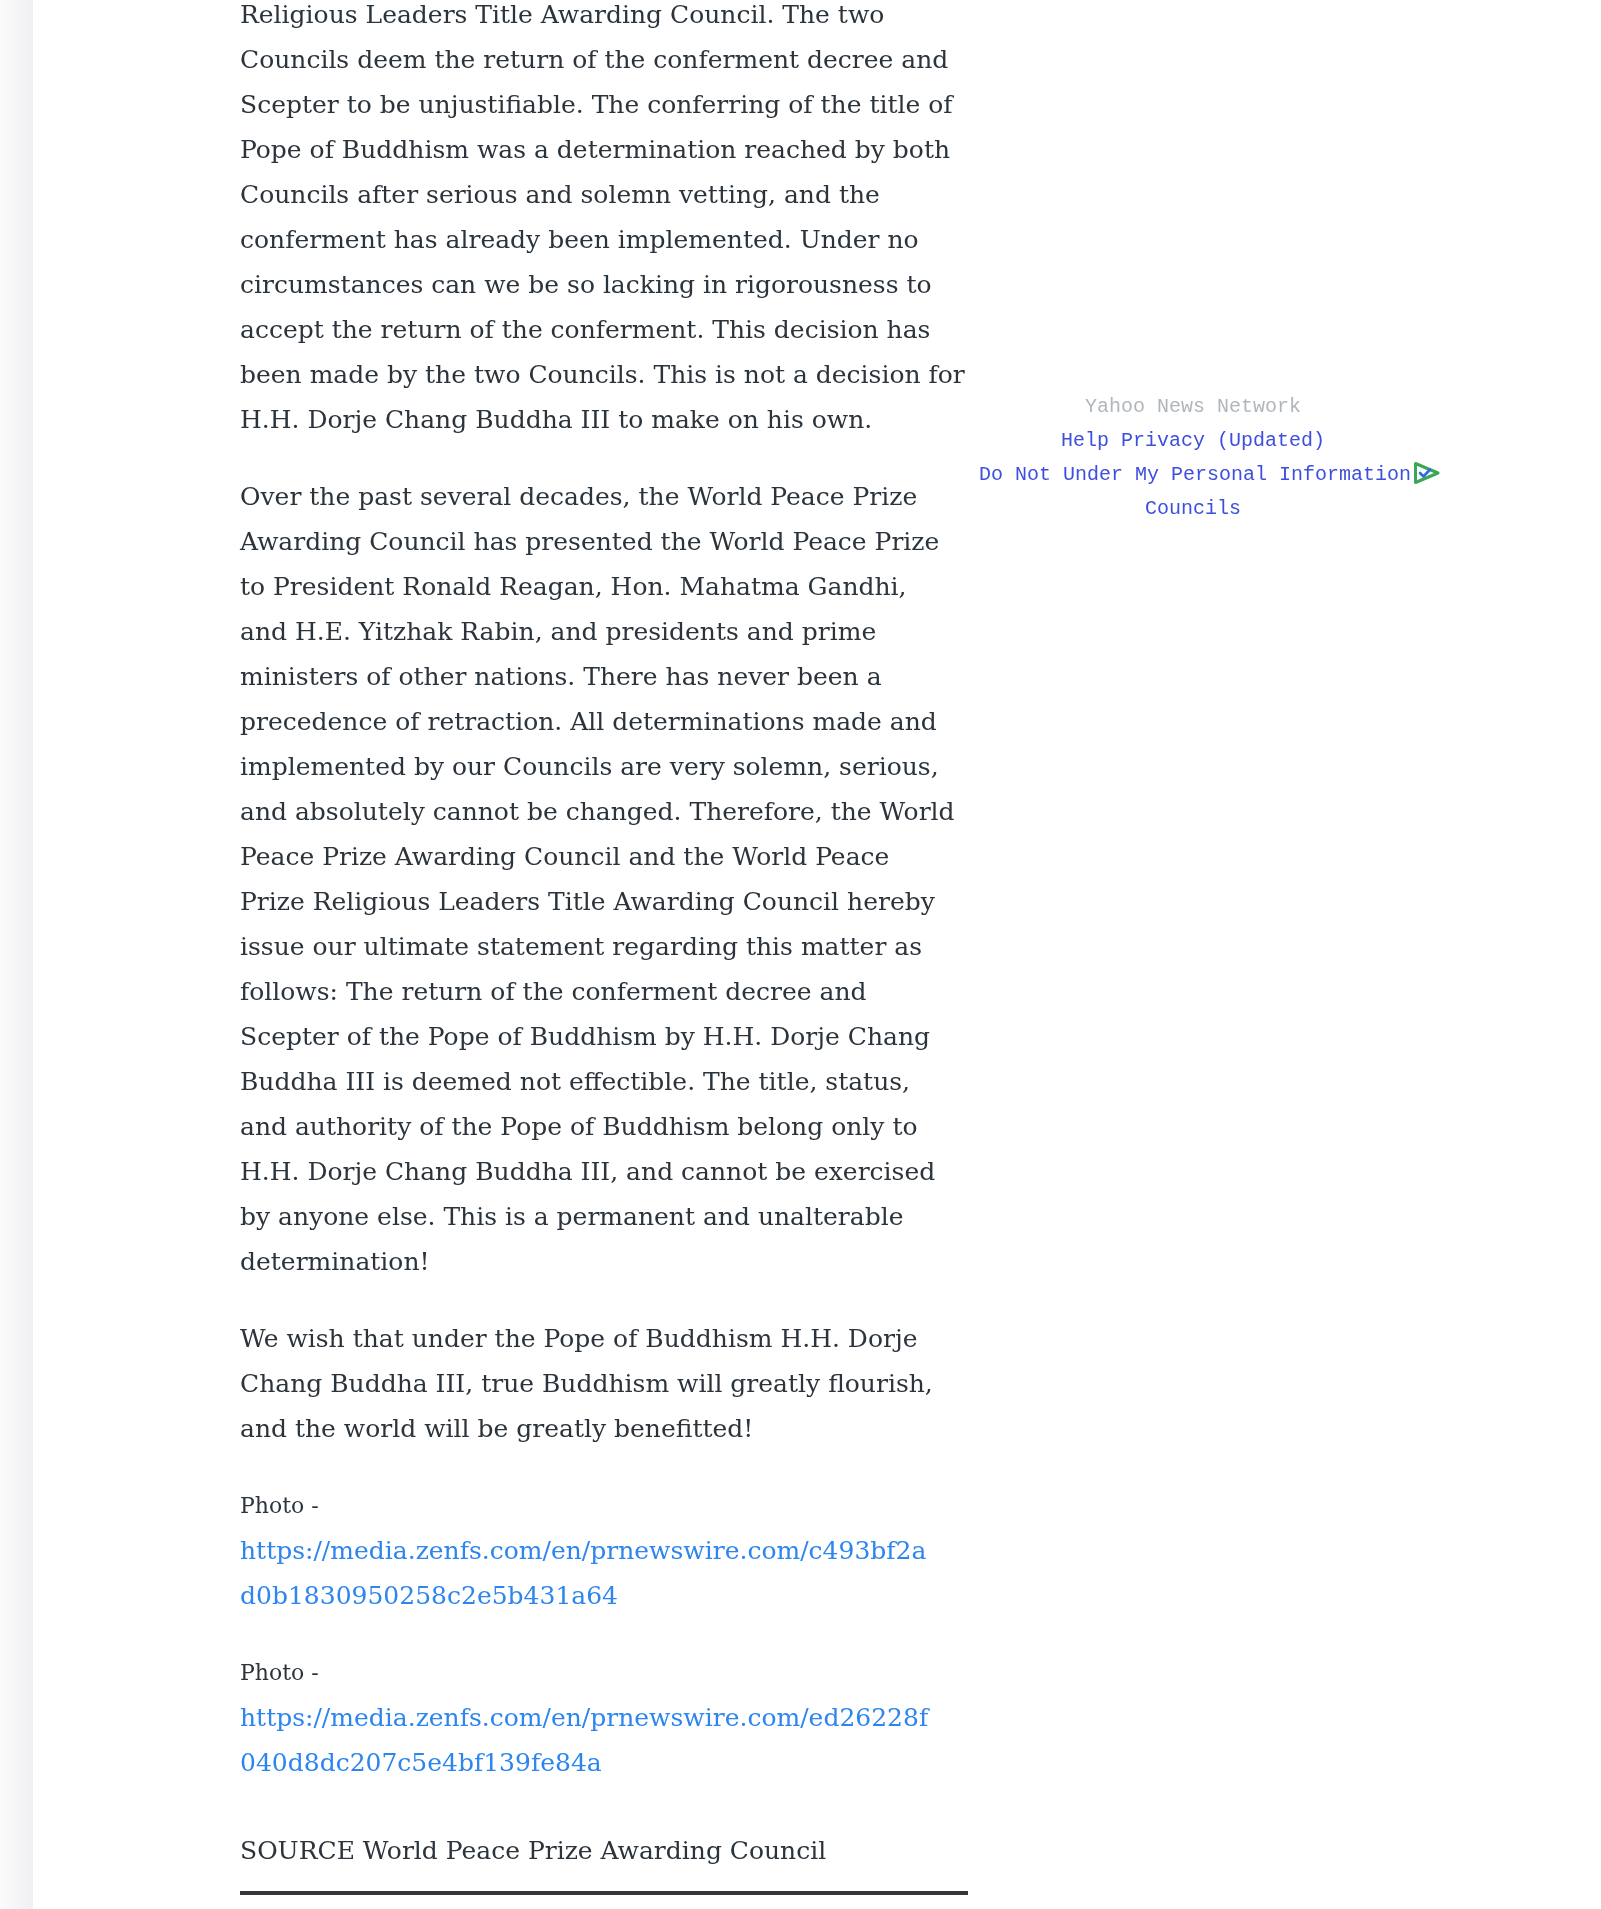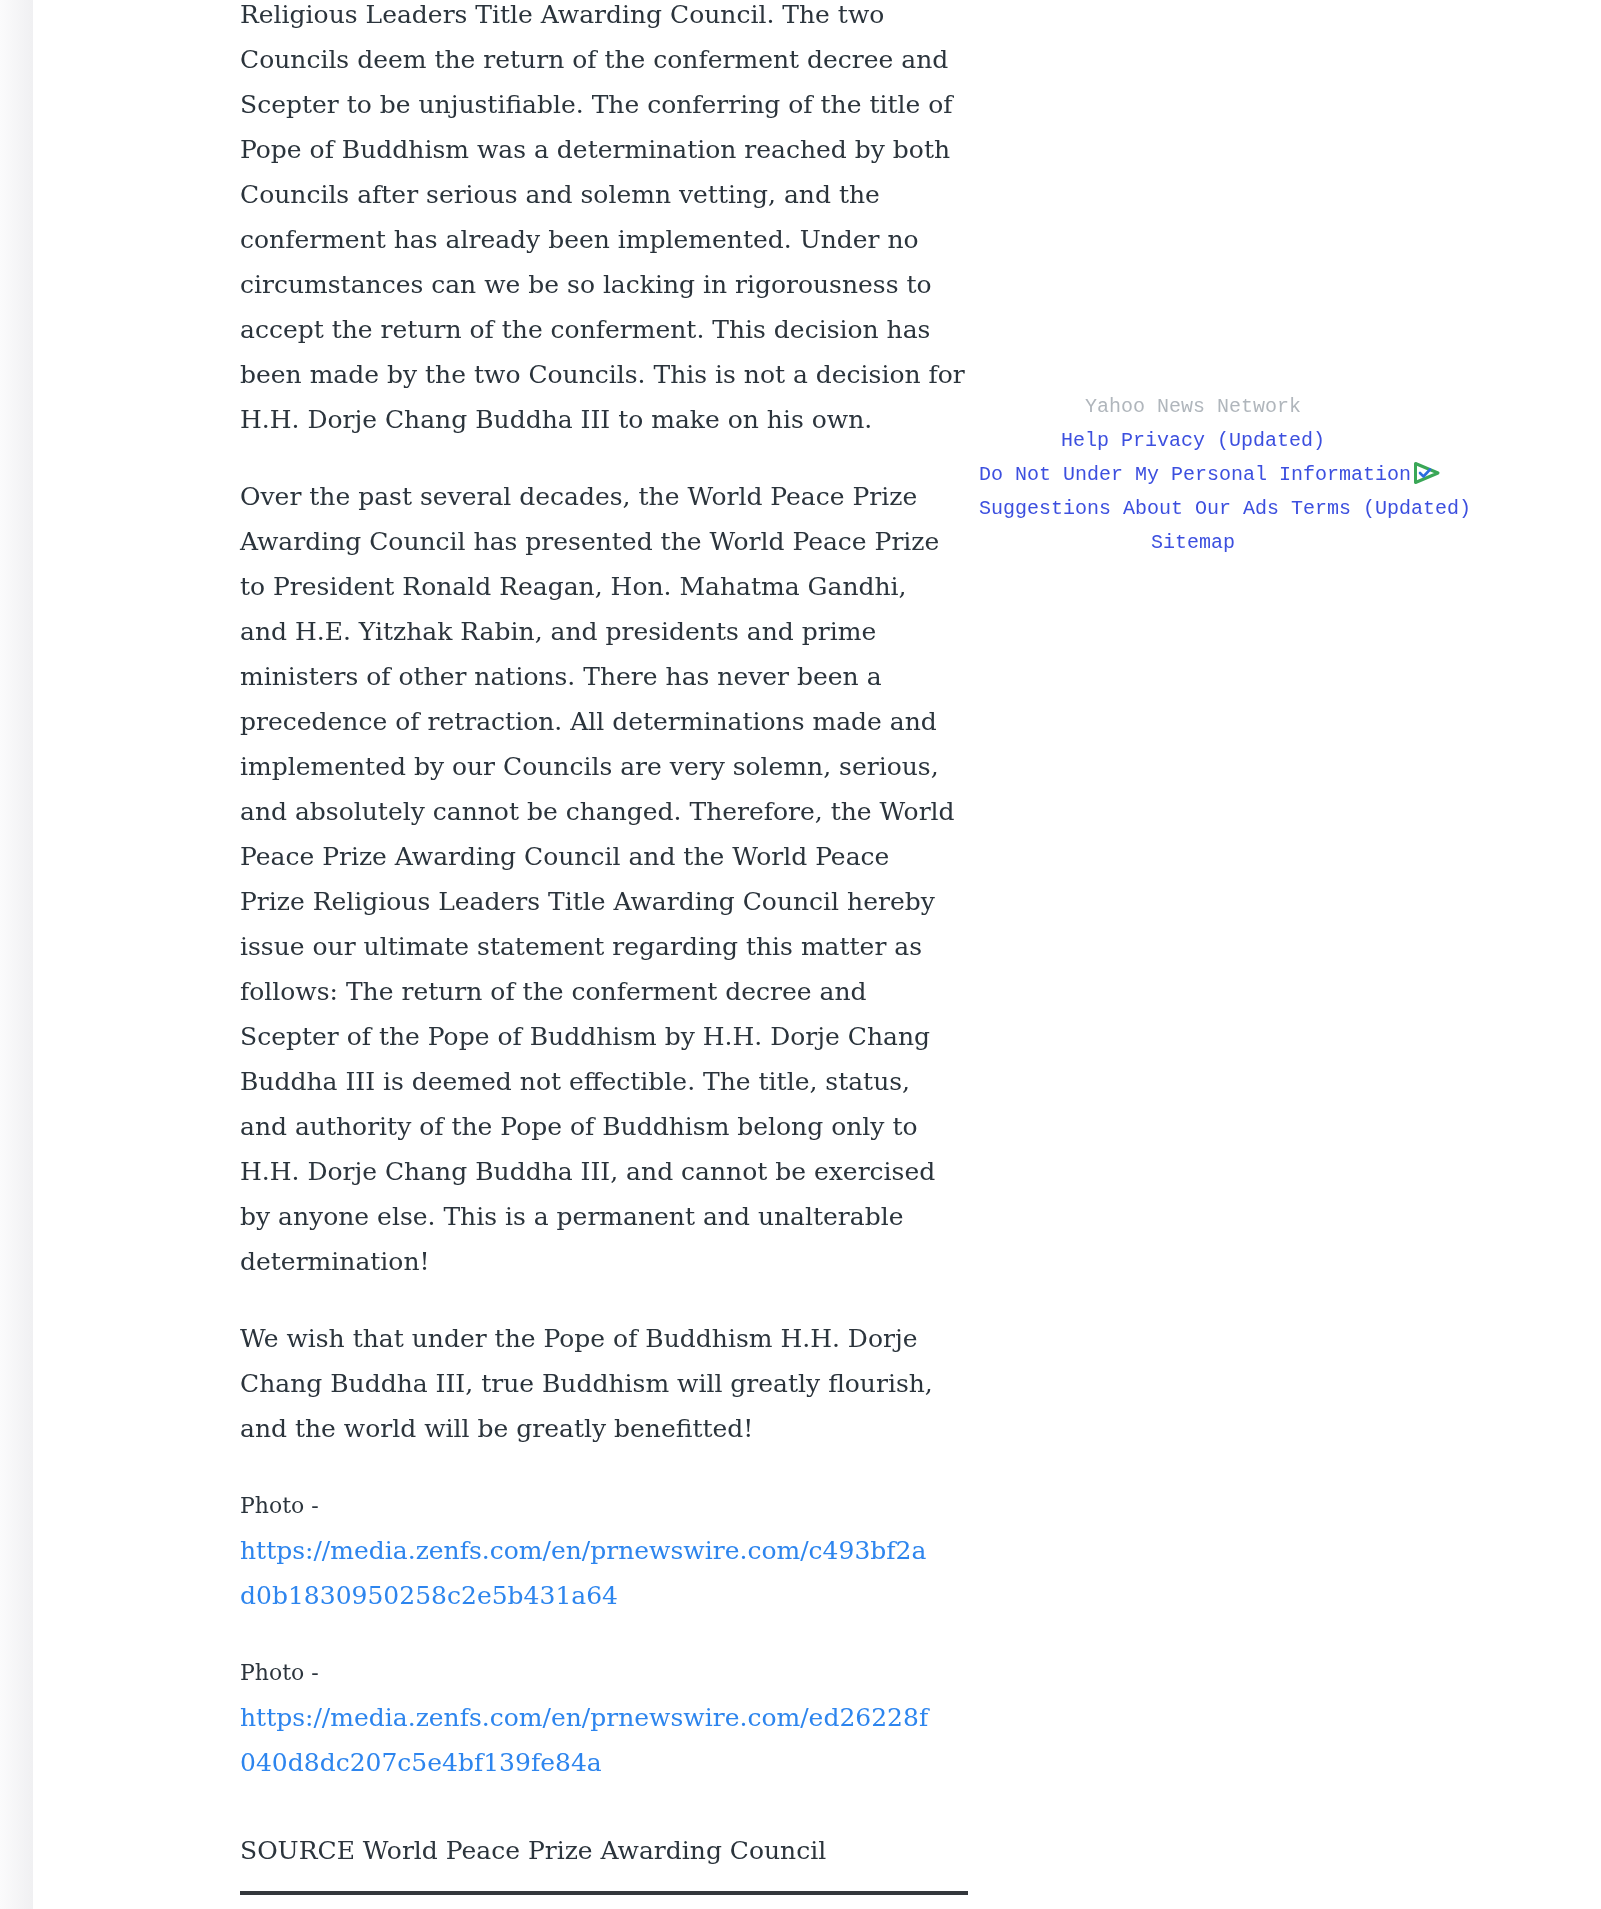--- a/index.html
+++ b/index.html
@@ -152,21 +152,18 @@
     <a class="footer-link">Help</a><a class="footer-link">Privacy (Updated)</a>
   </div>
 
   <div class="footer-row">
     <a class="footer-link"><span>Do Not Under My Personal Information</span><svg class="privacy-icon-svg" width="30" height="26" viewBox="0 0 30 26">
       <path d="M3.5 3.5 L26 13 L3.5 22.5 Z" fill="#ffffff" stroke="#3aa757" stroke-width="3" stroke-linejoin="round"></path>
       <path d="M8 13 l3.5 3.5 L18 9.5" fill="none" stroke="#2b6de0" stroke-width="2.6" stroke-linecap="round" stroke-linejoin="round"></path>
     </svg></a>
   </div>
 
-  <div class="footer-row">
-    <a class="footer-link">Suggestions</a><a class="footer-link">About Our Ads</a><a class="footer-link">Terms (Updated)</a>
-  </div>
 
   <div class="footer-row">
-    <a class="footer-link">Sitemap</a>
+    <a class="footer-link">Councils</a>
   </div>
 
 </div>
 
 </body></html>

